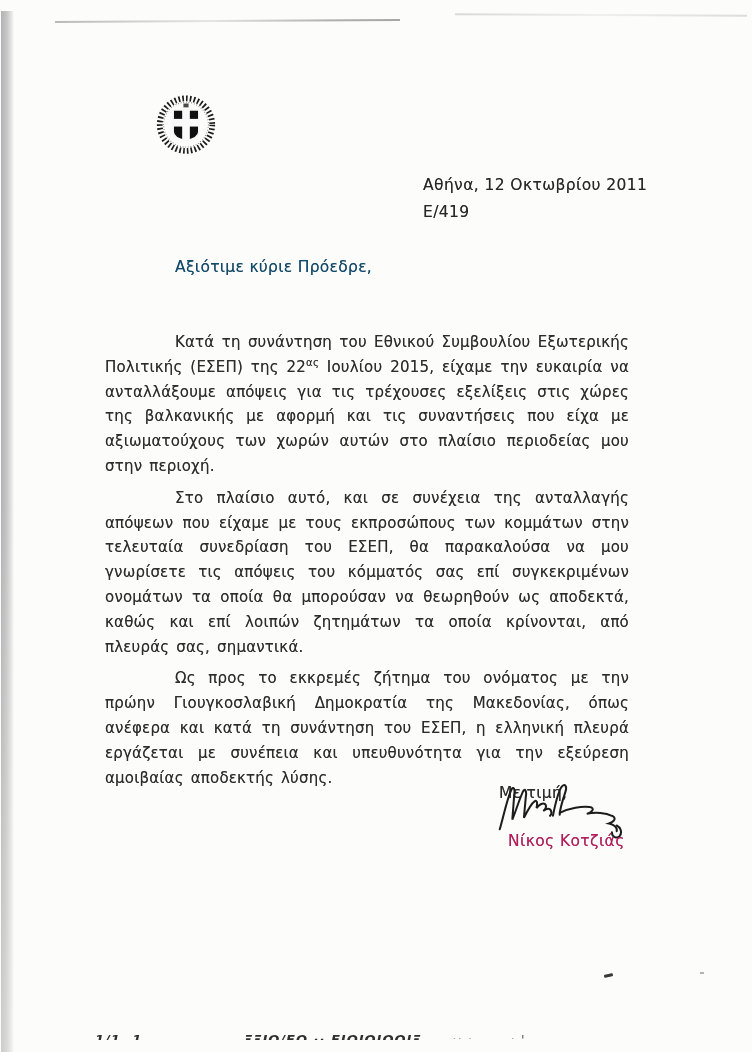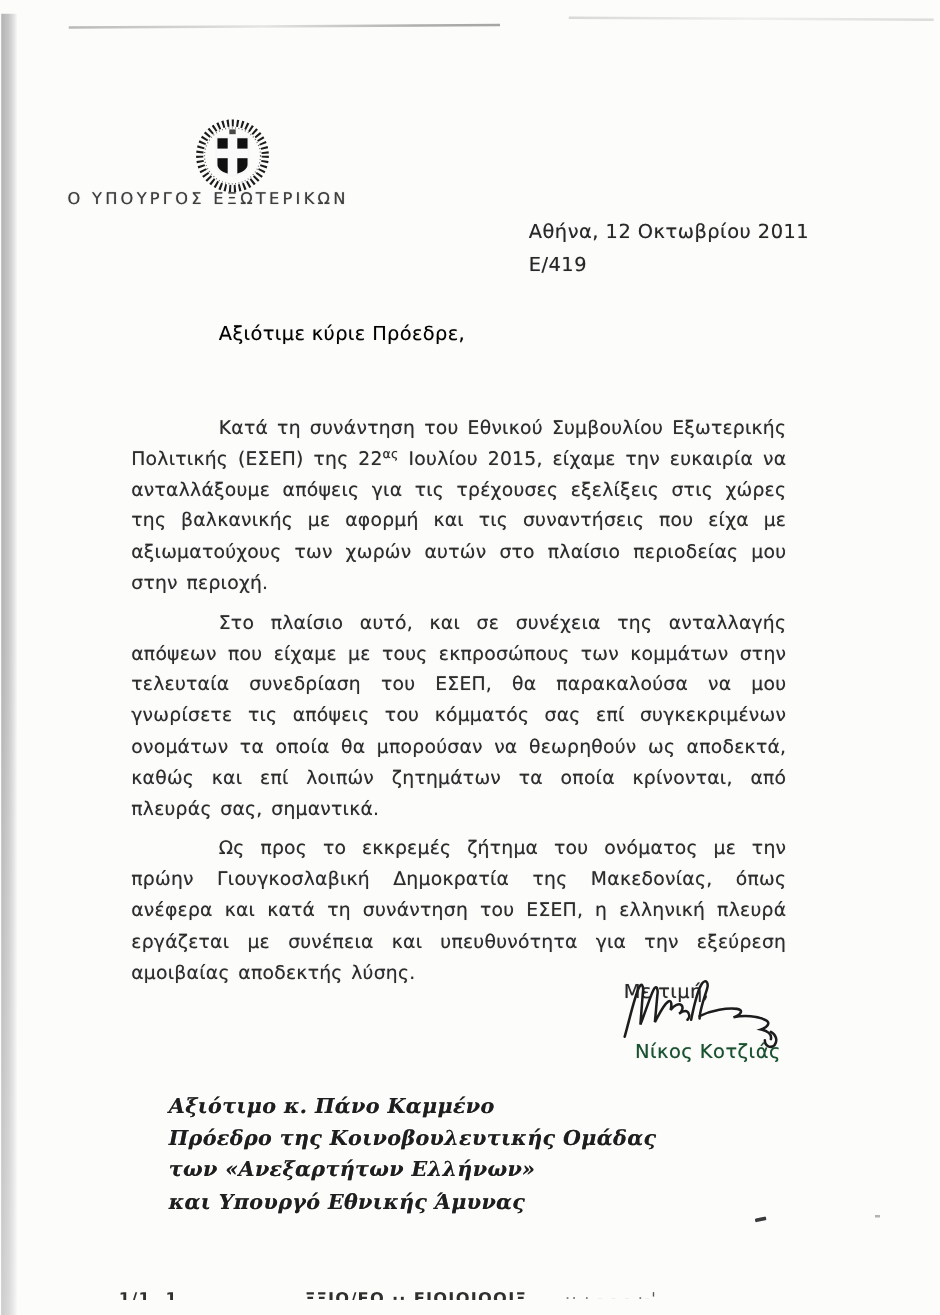--- a/index.html
+++ b/index.html
@@ -52,21 +52,21 @@
   .date-block {
     position: absolute; left: 423px; top: 172px;
     font-size: 15.5px; line-height: 27px; letter-spacing: 0.4px;
     color: #272727; text-shadow: 0 0 0.6px rgba(40,40,40,0.55);
   }
 
   
   .salutation {
     position: absolute; left: 175px; top: 258px;
     font-size: 15.5px; letter-spacing: 0.3px;
-    color: #000000; text-shadow: 0 0 0.6px rgba(40,40,40,0.55);
+    color: #0c4a6e; text-shadow: 0 0 0.6px rgba(40,40,40,0.55);
   }
   .letter-body {
     position: absolute; left: 105px; top: 330px; width: 524px;
   }
   .letter-body p {
     margin: 0 0 7px 0;
     font-size: 15px; line-height: 24.8px;
     letter-spacing: 0.2px; word-spacing: 2px;
     text-align: justify; text-indent: 70px;
     color: #2c2c2c; text-shadow: 0 0 0.6px rgba(40,40,40,0.55);
@@ -76,40 +76,40 @@
   
   .valediction {
     position: absolute; left: 499px; top: 752px;
     font-size: 15.5px; letter-spacing: 0.3px; color: #2a2a2a;
     text-shadow: 0 0 0.6px rgba(40,40,40,0.55);
     margin-top: 32px;
   }
   .signature { position: absolute; left: 494px; top: 781px; width: 142px; height: 58px; }
   .signer-name {
     position: absolute; left: 508px; top: 832px;
-    font-size: 15.5px; letter-spacing: 0.4px; color: #14532d;
+    font-size: 15.5px; letter-spacing: 0.4px; color: #be185d;
     text-shadow: 0 0 0.6px rgba(40,40,40,0.55);
   }
 
   
   .recipient {
     position: absolute; left: 135px; top: 872px;
     font-family: "DejaVu Serif", serif;
     font-weight: bold; font-style: italic;
     font-size: 16.5px; line-height: 25.5px; letter-spacing: 0.3px;
     color: #1e1e1e; text-shadow: 0 0 0.5px rgba(20,20,20,0.6);
   }
 
   
   .footer { position: absolute; left: 0; top: 1033px; width: 752px; height: 19px; }
   .footer .frag {
     position: absolute; display: inline-block;
     height: 7px; overflow: hidden;
     font-size: 13px; line-height: 13px; font-weight: bold;
-    color: #2f2f2f; letter-spacing: 1px; white-space: nowrap;
+    color: #2f2f2f; letter-spacing: 1px; white-space: nowrap; font-style: italic;
   }
   .frag-left { left: 95px; }
   .frag-center { left: 228px; margin-left: 16px; }
   .frag-right { left: 452px; height: 6px !important; color: #555 !important; font-weight: normal !important; }
 </style>
 </head>
 <body>
 
 <div class="page">
 
@@ -128,21 +128,20 @@
           <path d="M30,28 h40 v34 q0,10 -20,14 q-20,-4 -20,-14 z"></path>
         </clipPath>
       <path d="M30,28 h40 v34 q0,10 -20,14 q-20,-4 -20,-14 z" fill="#101010" stroke="#f6f6f6" stroke-width="2.4"></path>
       <g clip-path="url(#shieldClip)">
         <rect x="44" y="26" width="12" height="54" fill="#fafafa"></rect>
         <rect x="26" y="42" width="48" height="12" fill="#fafafa"></rect>
       </g>
       <rect x="46" y="18" width="8" height="6" fill="#1c1c1c" opacity="0.8"></rect>
     </svg>
   </div>
-  <div class="office-title">Ο ΥΠΟΥΡΓΟΣ ΕΞΩΤΕΡΙΚΩΝ</div>
   <div class="date-block">
     <div>Αθήνα, 12 Οκτωβρίου 2011</div>
     <div>Ε/419</div>
   </div>
 
   <div class="salutation">Αξιότιμε κύριε Πρόεδρε,</div>
 
   <div class="letter-body">
     <p><span>Κατά τη συνάντηση του Εθνικού Συμβουλίου Εξωτερικής Πολιτικής (ΕΣΕΠ) της 22</span><sup>ας</sup><span> Ιουλίου 2015, είχαμε την ευκαιρία να ανταλλάξουμε απόψεις για τις τρέχουσες εξελίξεις στις χώρες της βαλκανικής με αφορμή και τις συναντήσεις που είχα με αξιωματούχους των χωρών αυτών στο πλαίσιο περιοδείας μου στην περιοχή.</span></p>
     <p>Στο πλαίσιο αυτό, και σε συνέχεια της ανταλλαγής απόψεων που είχαμε με τους εκπροσώπους των κομμάτων στην τελευταία συνεδρίαση του ΕΣΕΠ, θα παρακαλούσα να μου γνωρίσετε τις απόψεις του κόμματός σας επί συγκεκριμένων ονομάτων τα οποία θα μπορούσαν να θεωρηθούν ως αποδεκτά, καθώς και επί λοιπών ζητημάτων τα οποία κρίνονται, από πλευράς σας, σημαντικά.</p>
@@ -155,26 +154,20 @@
       <g fill="none" stroke="#1d1d1d" stroke-width="2.1" stroke-linecap="round">
         <path d="M5,50 C9,36 13,17 17,9 C19,5 21,8 20,14 L18,40 C22,30 26,17 29,11 C31,7 33,10 32,16 L30,38 C34,30 38,23 41,21 C44,19 44,24 43,28 C46,24 50,22 52,24 C54,26 52,30 50,31 C54,28 57,28 58,31 C59,33 58,35 57,36"></path>
         <path d="M60,36 C62,26 65,12 69,6 C72,2 75,5 73,11 C70,20 67,30 67,35"></path>
         <path d="M67,33 C77,28 90,26 98,27 C104,28 101,32 95,34 C104,32 115,33 121,36 C126,38 124,42 118,44 C123,45 127,48 126,52"></path>
         <path d="M126,46 C130,48 132,53 129,57 C126,60 121,58 121,53"></path>
       </g>
     </svg>
   </div>
   <div class="signer-name">Νίκος Κοτζιάς</div>
 
-  <div class="recipient">
-    <div>Αξιότιμο κ. Πάνο Καμμένο</div>
-    <div>Πρόεδρο της Κοινοβουλευτικής Ομάδας</div>
-    <div>των «Ανεξαρτήτων Ελλήνων»</div>
-    <div>και Υπουργό Εθνικής Άμυνας</div>
-  </div>
 
   <div class="footer">
     <span class="frag frag-left">1/1  .1</span>
     <span class="frag frag-center">ΞΞΙΟ/ΕΟ  ··  ΕΙΟΙΟΙΟΟΙΞ</span>
     <span class="frag frag-right">·· ·  - - - ·-'</span>
   </div>
 
 </div>
 
 </body></html>

